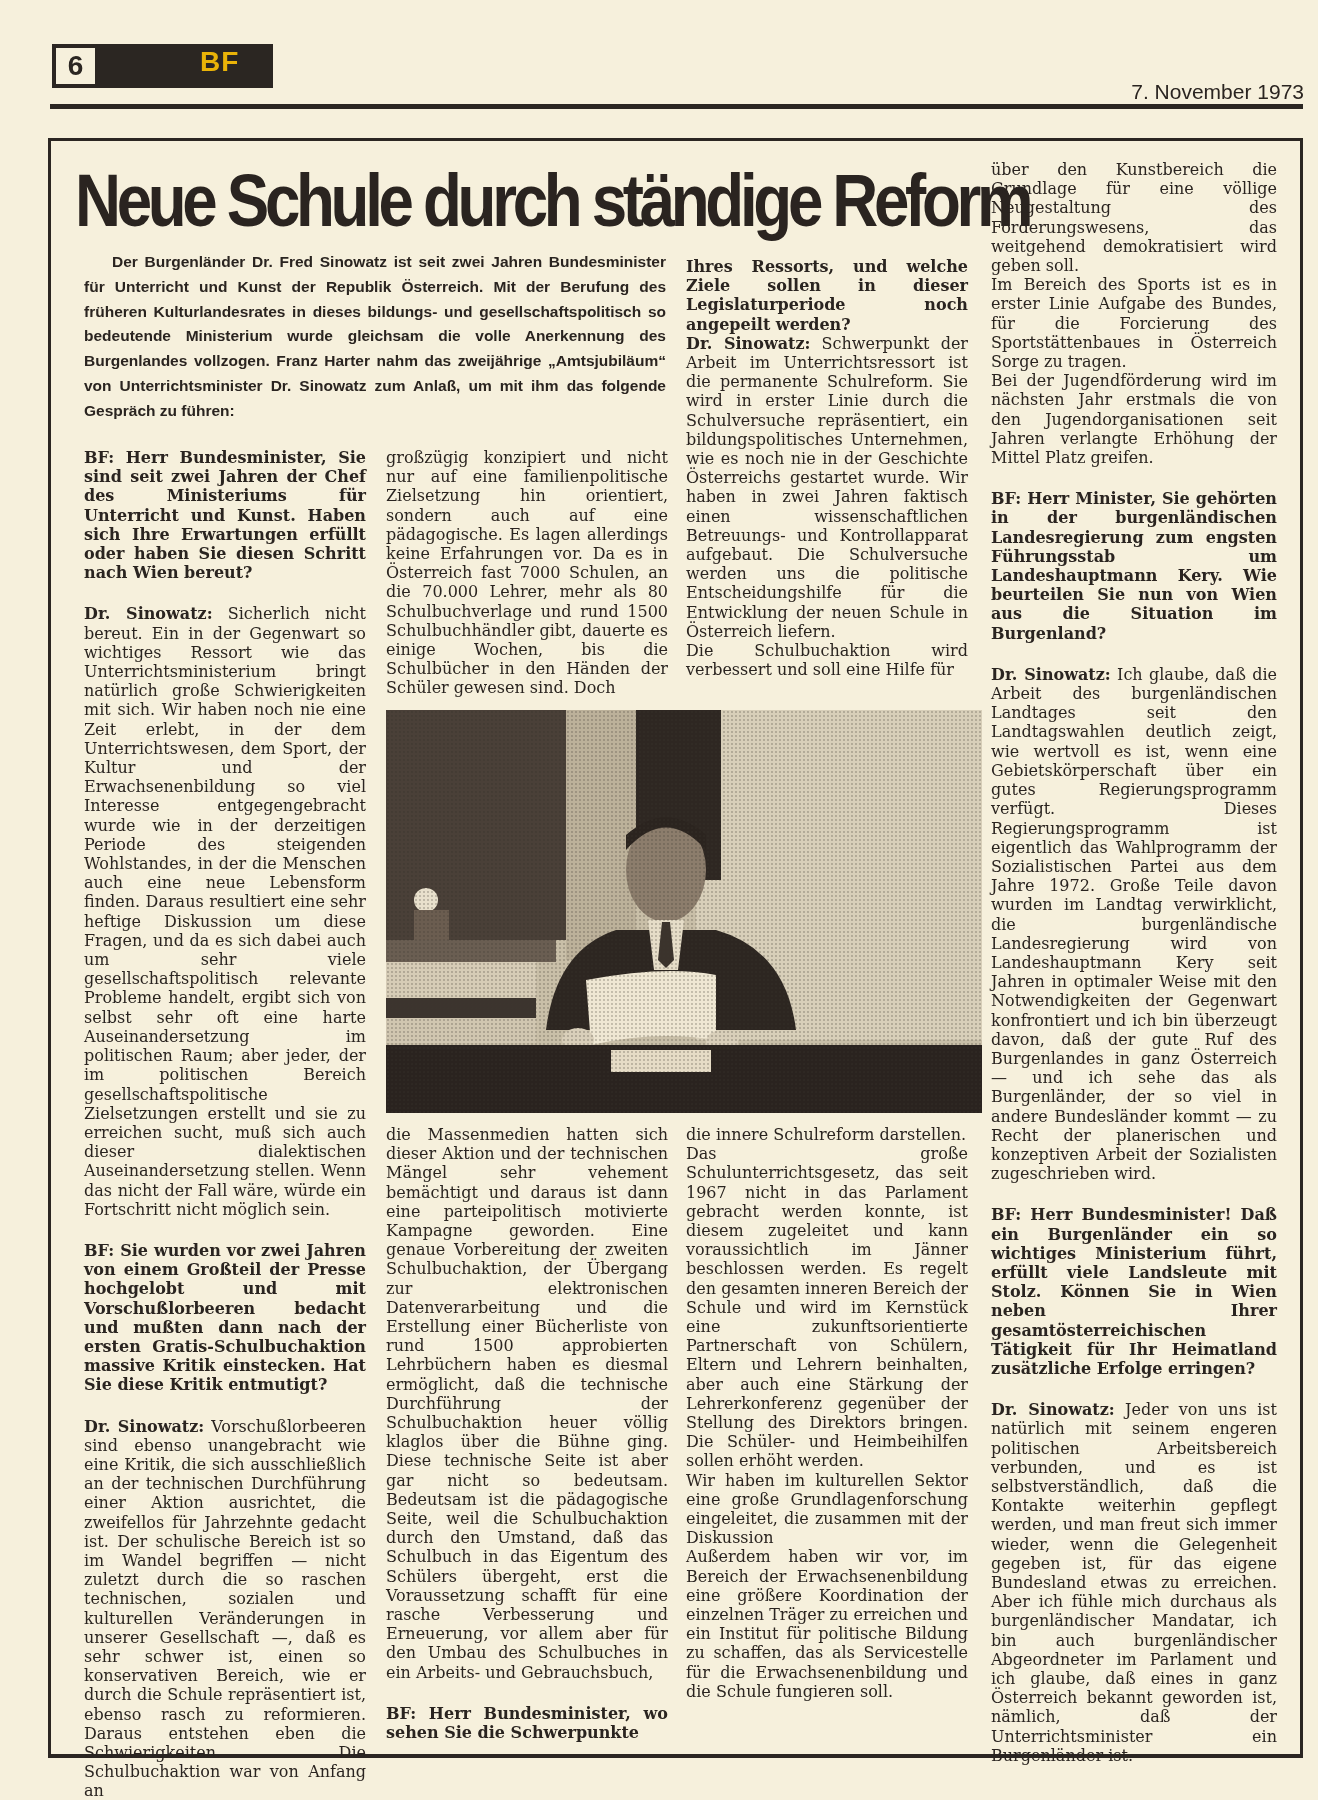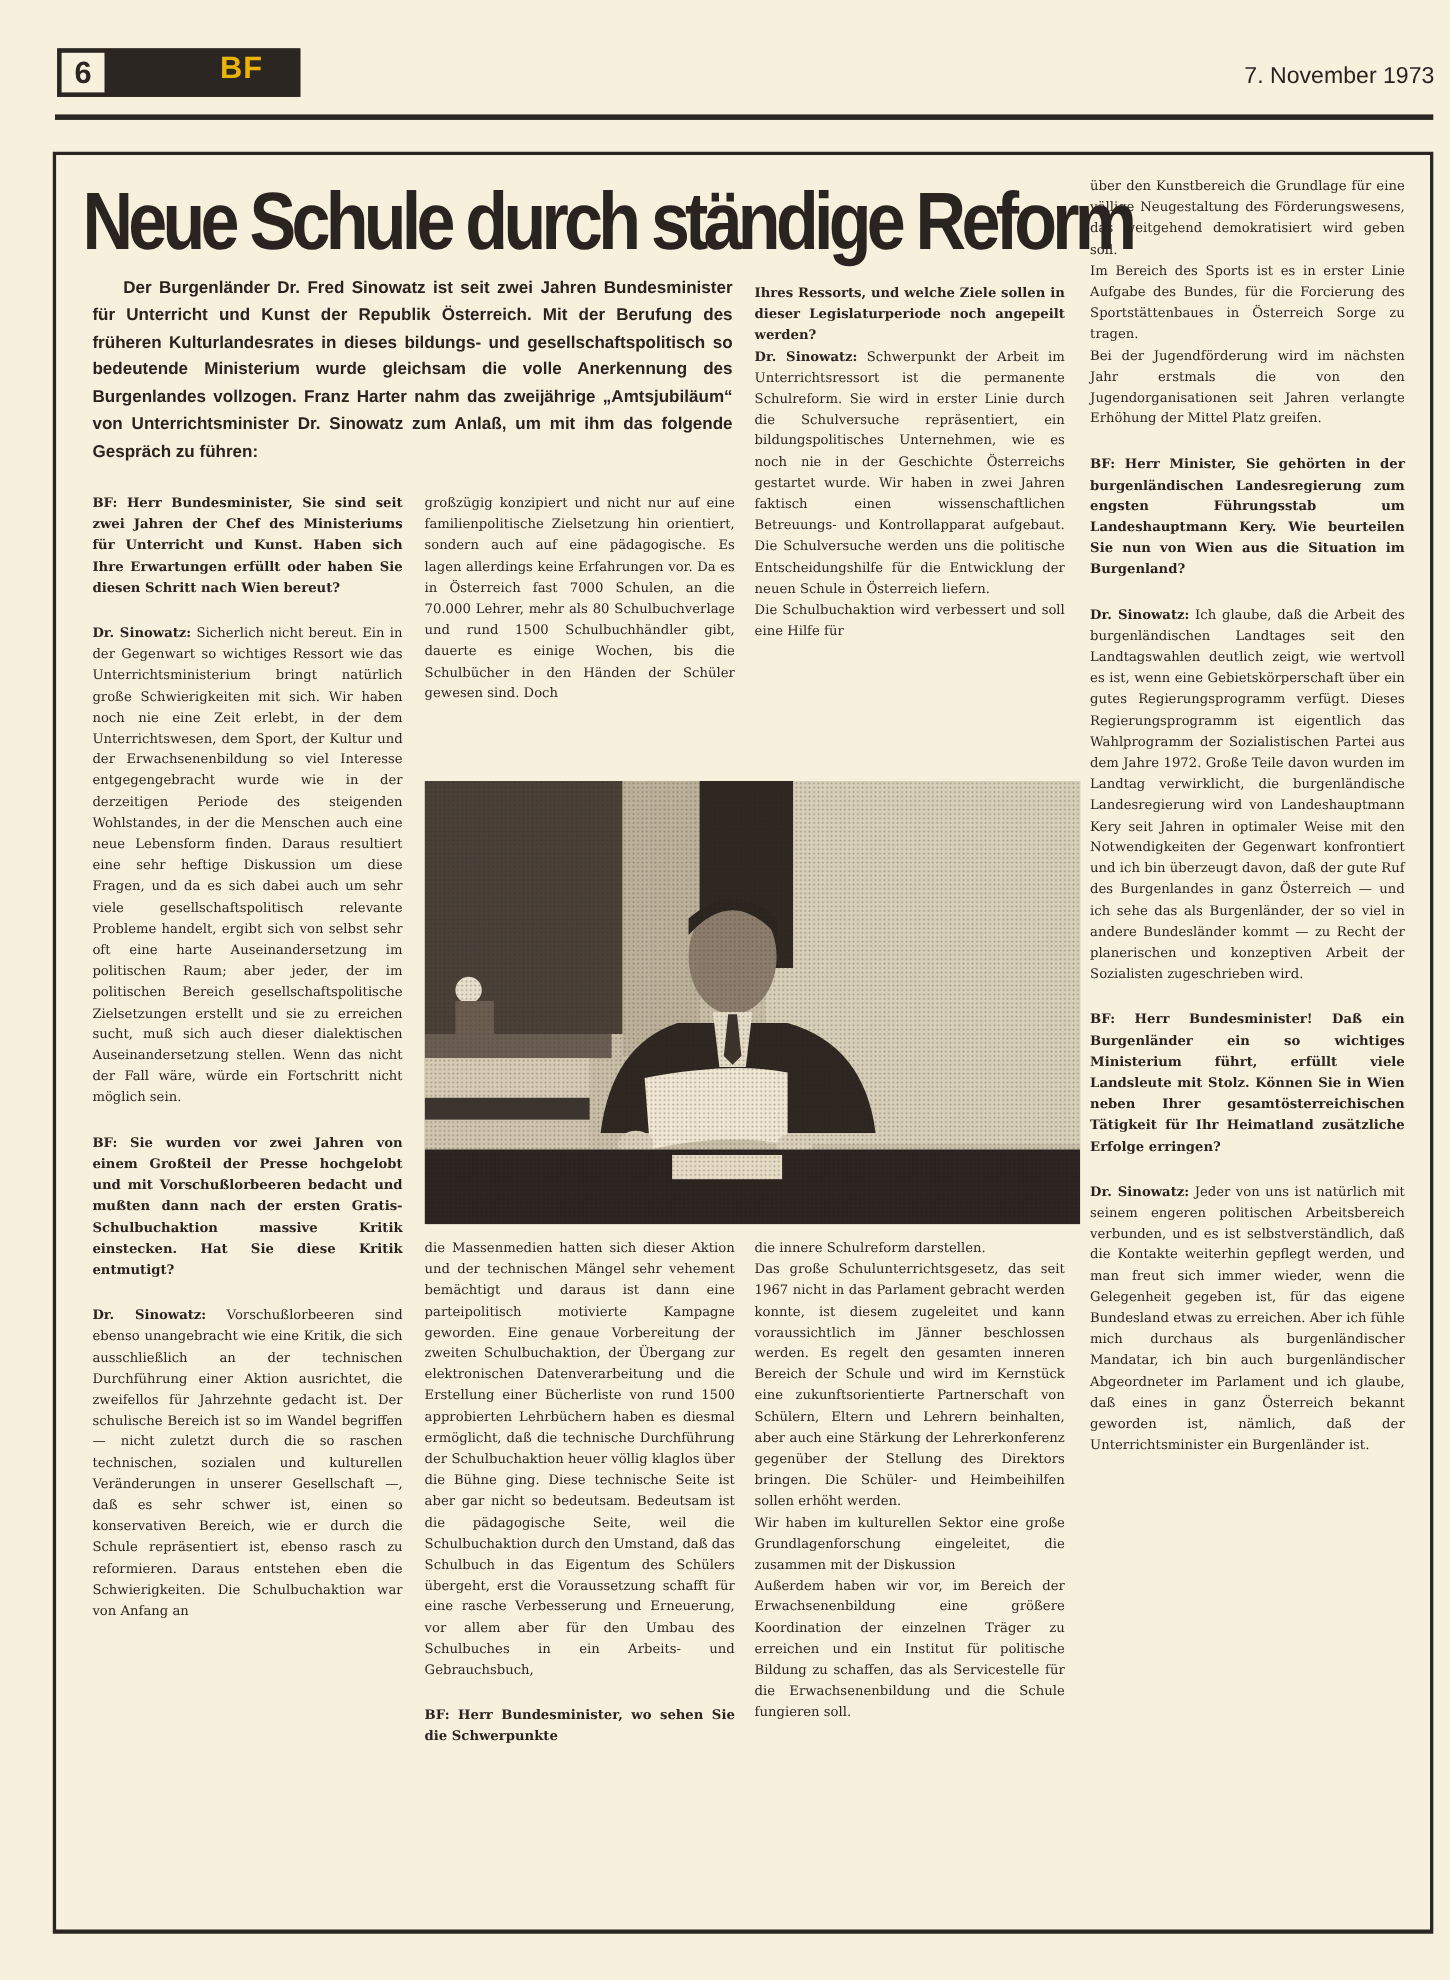--- a/index.html
+++ b/index.html
@@ -7,30 +7,30 @@
     width: 1318px; height: 1800px; overflow: hidden;
     background: #f6f0dc;
     color: #2a2420;
     font-family: "DejaVu Serif", serif;
     position: relative;
   }
   .page-header { position: absolute; left: 52px; top: 44px; width: 1250px; height: 60px; }
   .page-badge { position: absolute; left: 0; top: 0; width: 221px; height: 44px; background: #2b2622; border: 2px solid #2b2622; box-sizing: border-box; }
   .page-num { position: absolute; left: 2px; top: 2px; width: 39px; height: 36px; background: #f6f0dc; font: bold 28px "Liberation Sans", sans-serif; text-align: center; line-height: 36px; color: #2b2622; }
   .page-section { position: absolute; left: 146px; top: 0; height: 40px; line-height: 42px; font: bold 28px "Liberation Sans", sans-serif; color: #eab308; letter-spacing: 1px; text-align: right; }
-  .page-date { position: absolute; right: -2px; top: 13px; font: 21px "Liberation Sans", sans-serif; color: #2a2420; }
+  .page-date { position: absolute; right: -2px; top: 36px; font: 21px "Liberation Sans", sans-serif; color: #2a2420; }
   .header-rule { position: absolute; left: 50px; top: 104px; width: 1253px; height: 5px; background: #2b2622; }
   .frame { position: absolute; left: 48px; top: 138px; width: 1255px; height: 1620px; border: 3px solid #2b2622; border-bottom-width: 4px; box-sizing: border-box; }
 
   .headline { position: absolute; left: 75px; top: 158px; width: 900px; height: 80px;
     font: bold 74px "Liberation Sans", sans-serif; letter-spacing: -5px; transform: scaleX(0.86); transform-origin: left top;
     color: #2a2420; white-space: nowrap; }
   .intro { position: absolute; left: 84px; top: 250px; width: 582px; font: bold 15.5px/24.8px "Liberation Sans", sans-serif; text-align: justify; text-indent: 28px; }
 
-  .col { position: absolute; font-size: 12px; line-height: 19.2px; text-align: justify; hyphens: manual; }
+  .col { position: absolute; font-size: 16px; line-height: 19.2px; text-align: justify; hyphens: manual; }
   .col p { margin: 0; }
   .col p.gap { margin-top: 0; }
   .col p.gap2 { margin-top: 22px; }
   .q { font-weight: bold; }
   .lead { font-weight: bold; }
 
   .c1 { left: 84px; top: 448px; width: 282px; }
   .c2a { left: 386px; top: 448px; width: 282px; }
   .c3a { left: 686px; top: 257px; width: 282px; }
   .c4 { left: 991px; top: 160px; width: 286px; }

